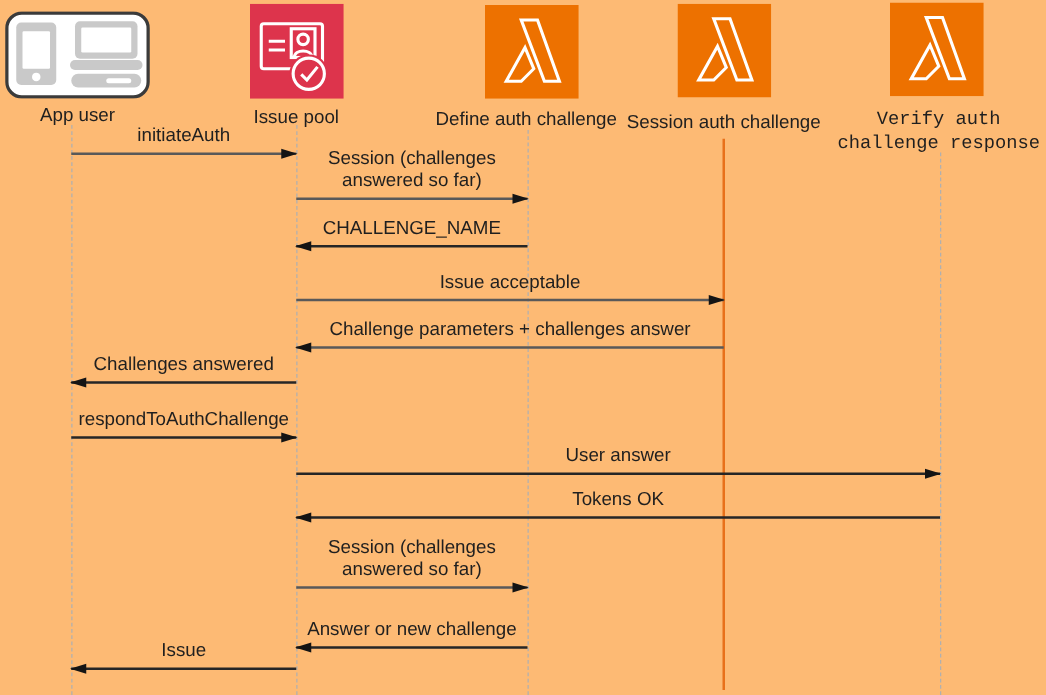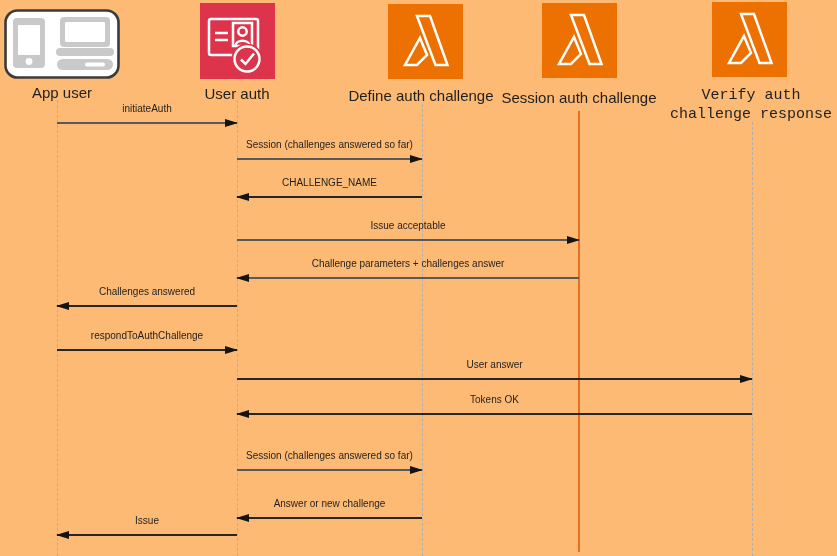--- a/index.html
+++ b/index.html
@@ -25,21 +25,21 @@
   }
   .lifeline{position:absolute;width:0;}
   .lifeline.dashed{border-left:1px dashed var(--lifeline);}
   .lifeline.active{width:2px;border:none;background:var(--active);}
   .msg{position:absolute;}
   .msg .line{position:absolute;left:0;right:0;top:0;}
   .msg.thick .line{height:2px;background:var(--arrow-gray);}
   .msg.thin .line{height:1.5px;background:var(--arrow-black);}
   .msg-label{
     position:absolute;left:0;right:0;bottom:4px;text-align:center;
-    font-size:10px;line-height:18px;color:var(--text);
+    font-size:15px;line-height:18px;color:var(--text);
   }
   .arrowhead{position:absolute;width:0;height:0;top:1px;transform:translateY(-50%);}
   .arrowhead.right{right:-1px;border-top:4.5px solid transparent;border-bottom:4.5px solid transparent;border-left:13px solid #141414;}
   .arrowhead.left{left:-1px;border-top:4.5px solid transparent;border-bottom:4.5px solid transparent;border-right:13px solid #141414;}
   .bg-orange{fill:var(--orange);}
   .bg-red{fill:var(--red);}
   .stroke-white{stroke:#fff;fill:none;stroke-width:2.5;}
 </style>
 </head>
 <body>
@@ -67,21 +67,21 @@
       <rect x="9" y="16" width="49" height="36" rx="2" class="stroke-white"></rect>
       <line x1="15" y1="30" x2="28" y2="30" class="stroke-white"></line>
       <line x1="15" y1="37" x2="28" y2="37" class="stroke-white"></line>
       <rect x="33" y="20" width="19" height="23" class="stroke-white"></rect>
       <circle cx="42.5" cy="28.5" r="4.2" class="stroke-white"></circle>
       <path d="M35.5 43 c0 -7 14 -7 14 0" class="stroke-white"></path>
       <circle cx="47" cy="56" r="15.5" class="bg-red" stroke="none"></circle>
       <circle cx="47" cy="56" r="12.5" class="stroke-white"></circle>
       <path d="M41 56.5 L45.5 61 L54 50.5" class="stroke-white"></path>
     </svg>
-    <div class="actor-label" style="left:152px;top:84px;width:170px;">User auth</div>
+    <div class="actor-label" style="left:152px;top:84px;width:170px;">Issue pool</div>
   </div>
 
   <div class="actor">
     <svg class="actor-icon" style="left:388px;top:4px;" width="75" height="75" viewBox="0 0 75 75" xmlns="http://www.w3.org/2000/svg">
       <rect x="0" y="0" width="75" height="75" class="bg-orange"></rect>
       <path d="M29 12 L42 12 L59.5 61 L47.5 61 Z" class="stroke-white" stroke-linejoin="miter"></path>
       <path d="M32 34 L39 51 L29 61 L17 61 Z" class="stroke-white" stroke-linejoin="miter"></path>
     </svg>
     <div class="actor-label" style="left:336px;top:86px;width:170px;">Define auth challenge</div>
   </div>

